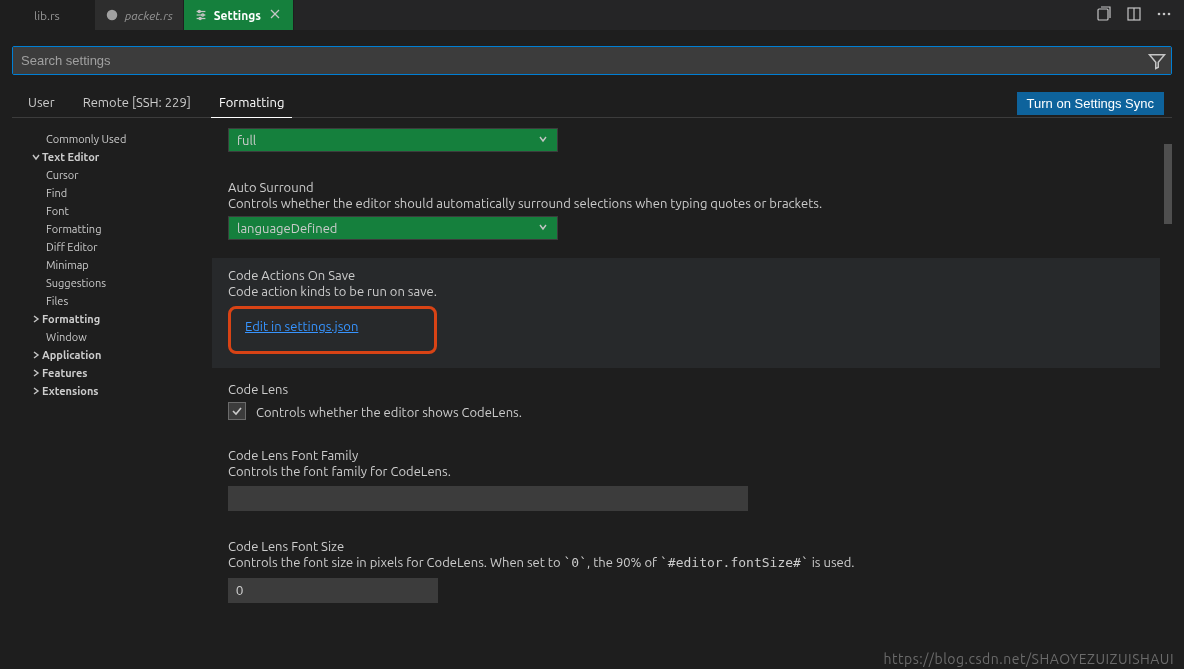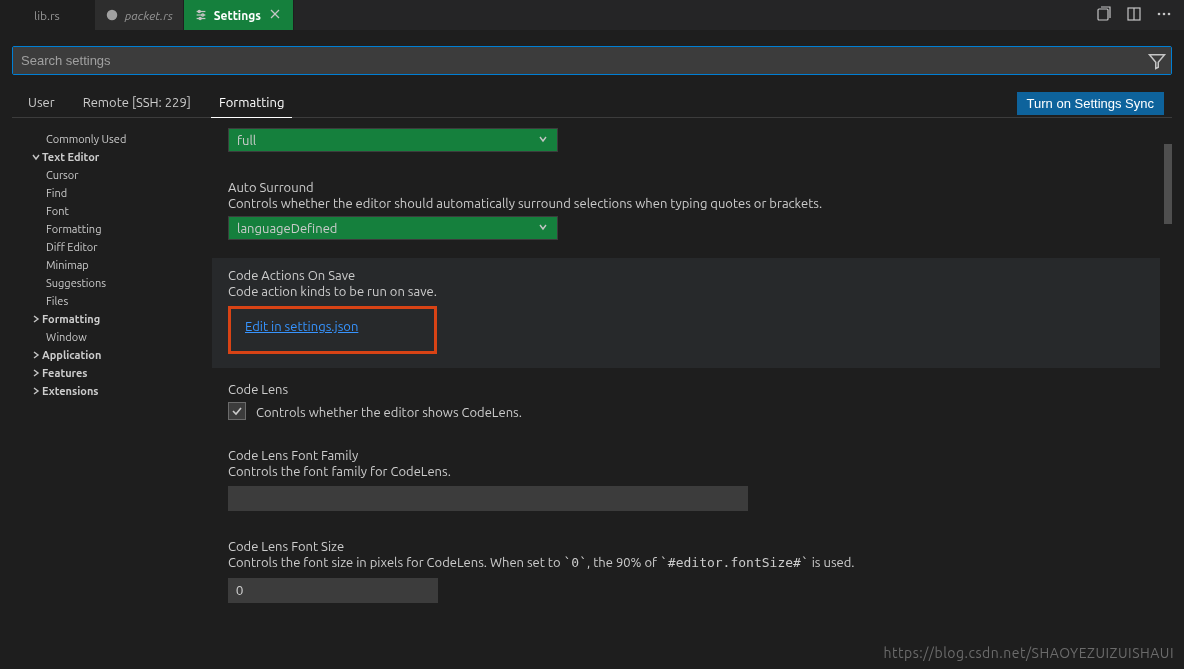--- a/index.html
+++ b/index.html
@@ -139,21 +139,21 @@
     padding: 4px 8px;
     width: 330px;
     font-size: 13px;
     color: #cccccc;
     display: flex;
     justify-content: space-between;
     align-items: center;
   }
   .highlighted-box {
     border: 3px solid #d84315;
-    border-radius: 0;
+    border-radius: 8px;
     display: inline-block;
     padding: 10px 76px 18px 14px;
     margin-top: 8px;
   }
   .link { color:#3794ff; text-decoration: underline; cursor:pointer; }
   .checkbox-row { display:flex; align-items:center; gap:10px; margin-top:6px; }
   .checkbox {
     width:18px;height:18px;background:#3c3c3c;border:1px solid #6b6b6b;
     display:flex;align-items:center;justify-content:center;color:#cccccc;
   }
@@ -161,21 +161,21 @@
     margin-top:8px;
     background:#3c3c3c;border:none;outline:none;color:#cccccc;
     padding:5px 8px;font-size:13px;
   }
   .wide { width: 520px; }
   .num { width: 210px; }
   .scrollthumb {
     position:absolute; right:0; top:22px; width:8px; height:80px; background:#4f4f4f;
   }
   .watermark {
-    position:absolute; right:10px; bottom:8px;
+    position:absolute; right:10px; bottom:2px;
     color:#6b6b6b; font-size:14px; letter-spacing:.5px;
   }
   .code { font-family: Menlo, Consolas, monospace; }
 </style>
 </head>
 <body>
 
 <div class="tabbar">
   <div class="tab narrow">
     <span>lib.rs</span>

